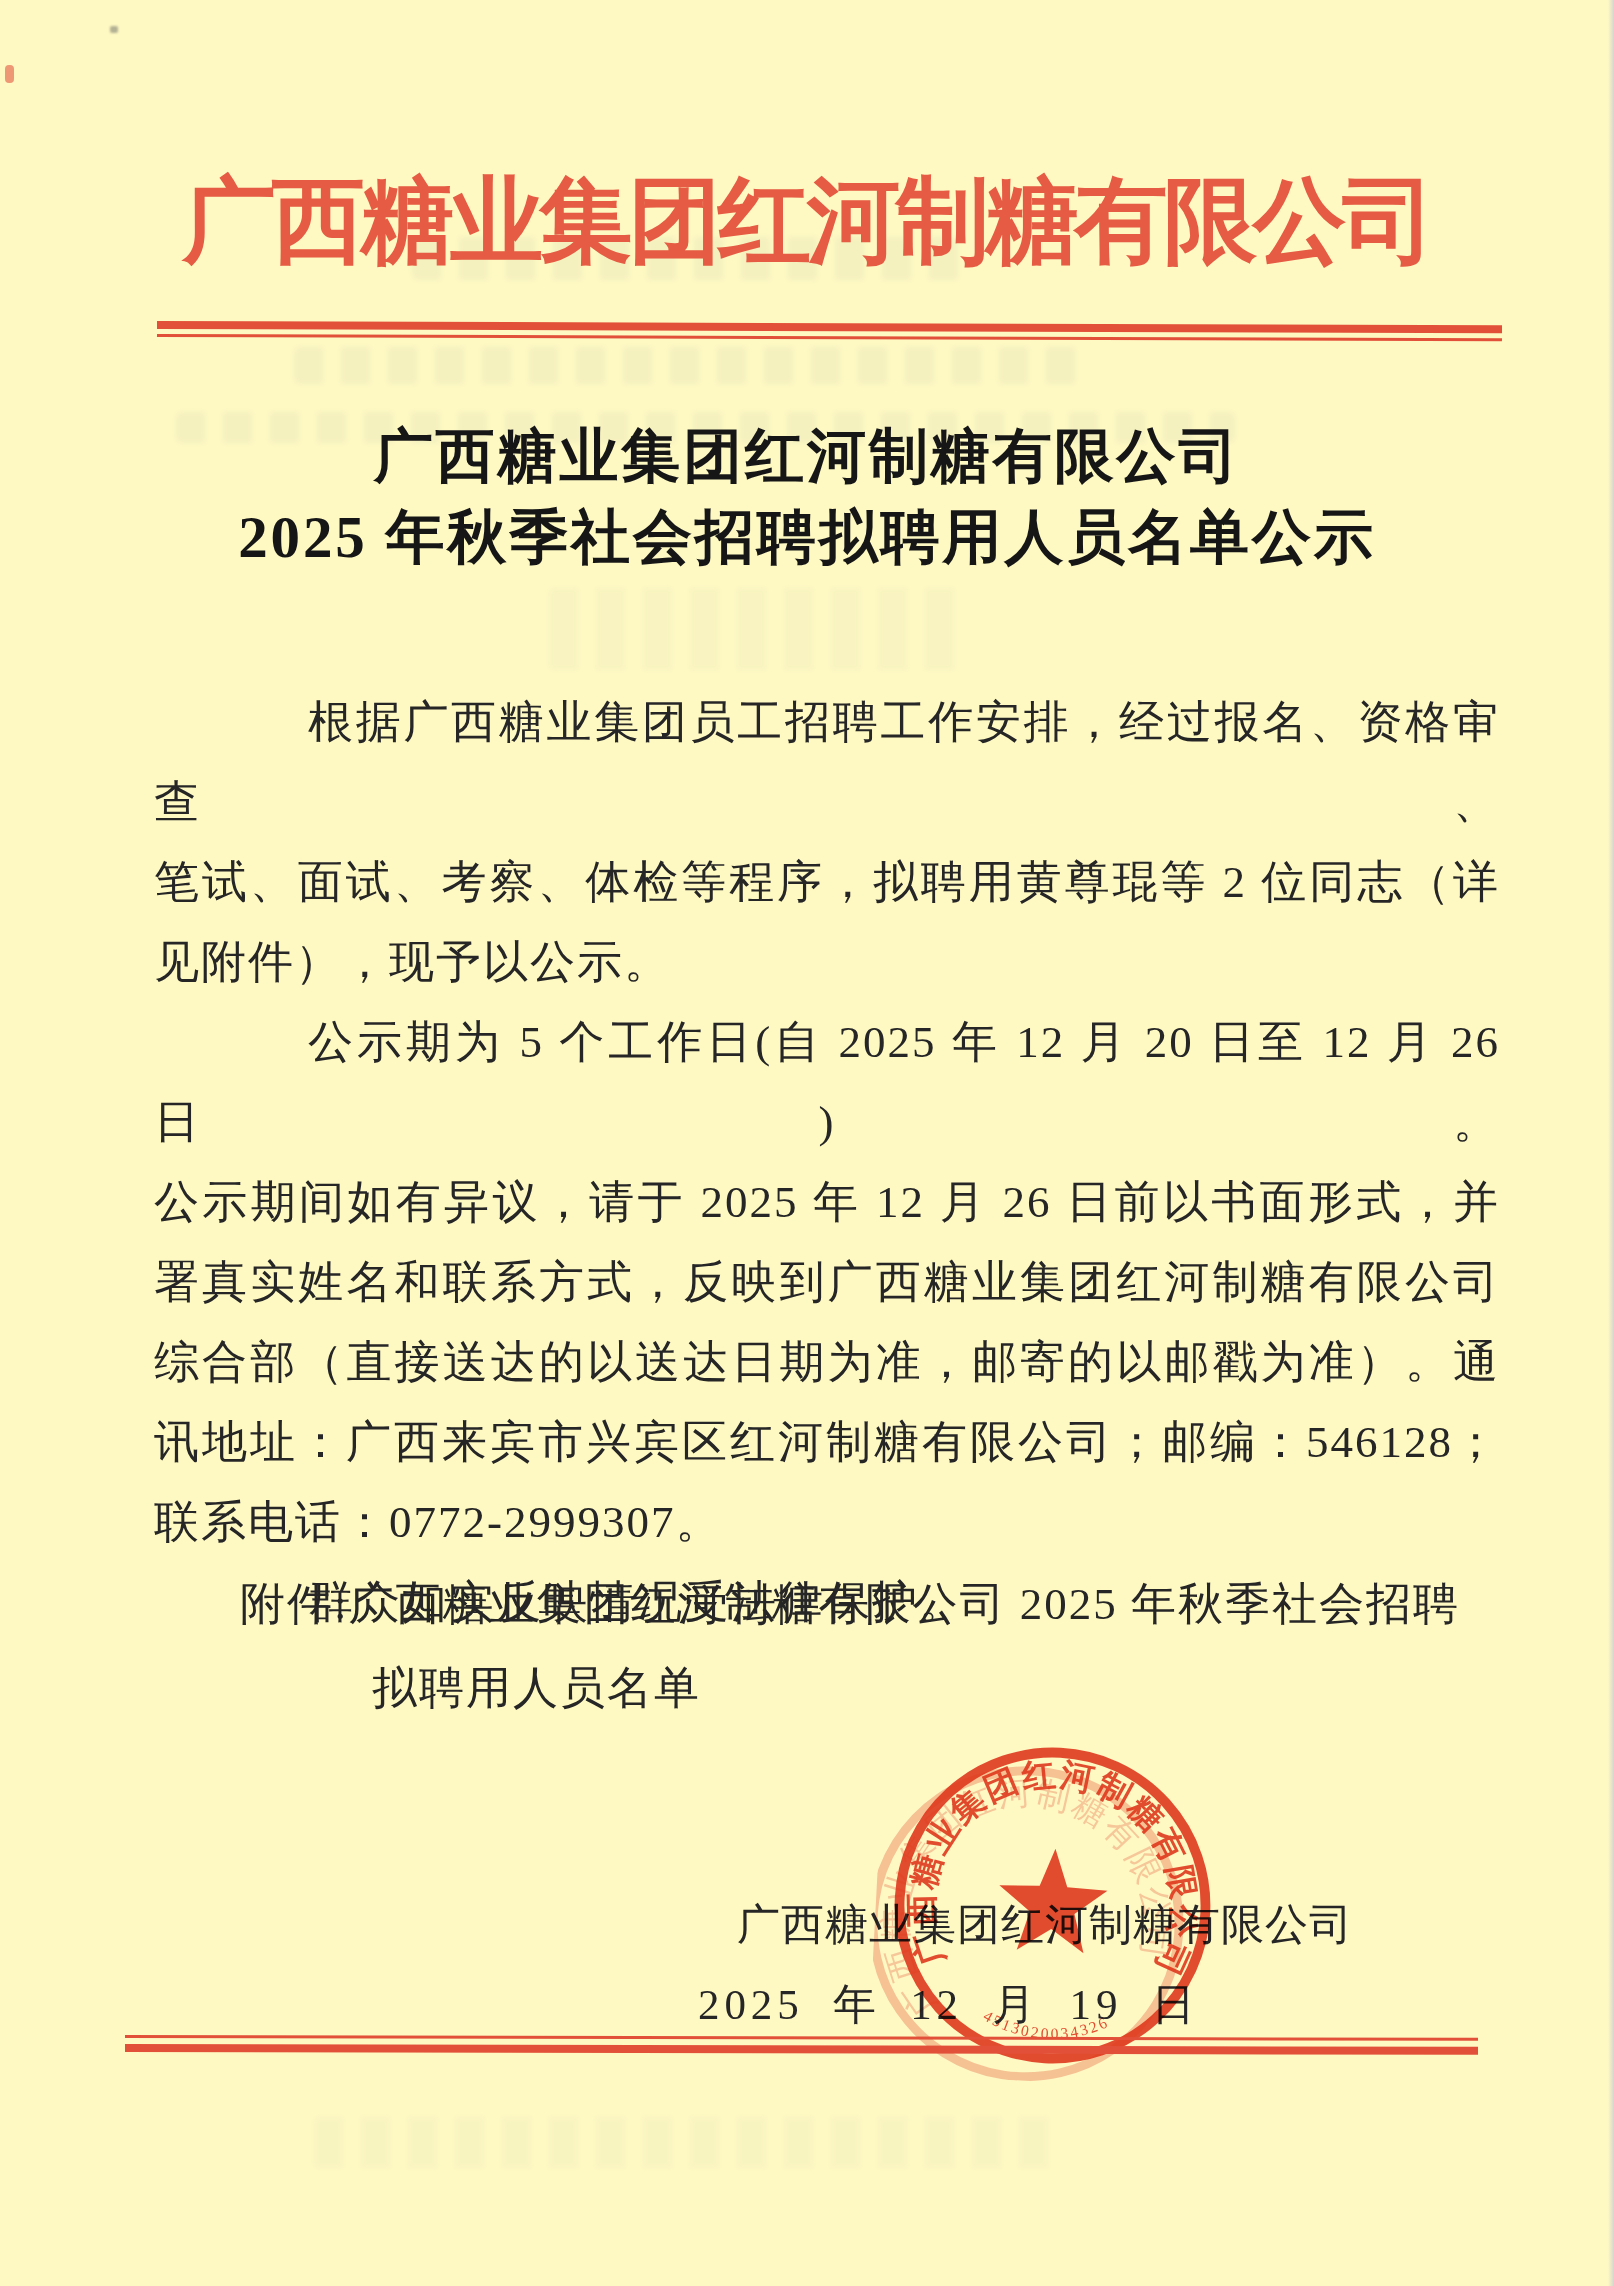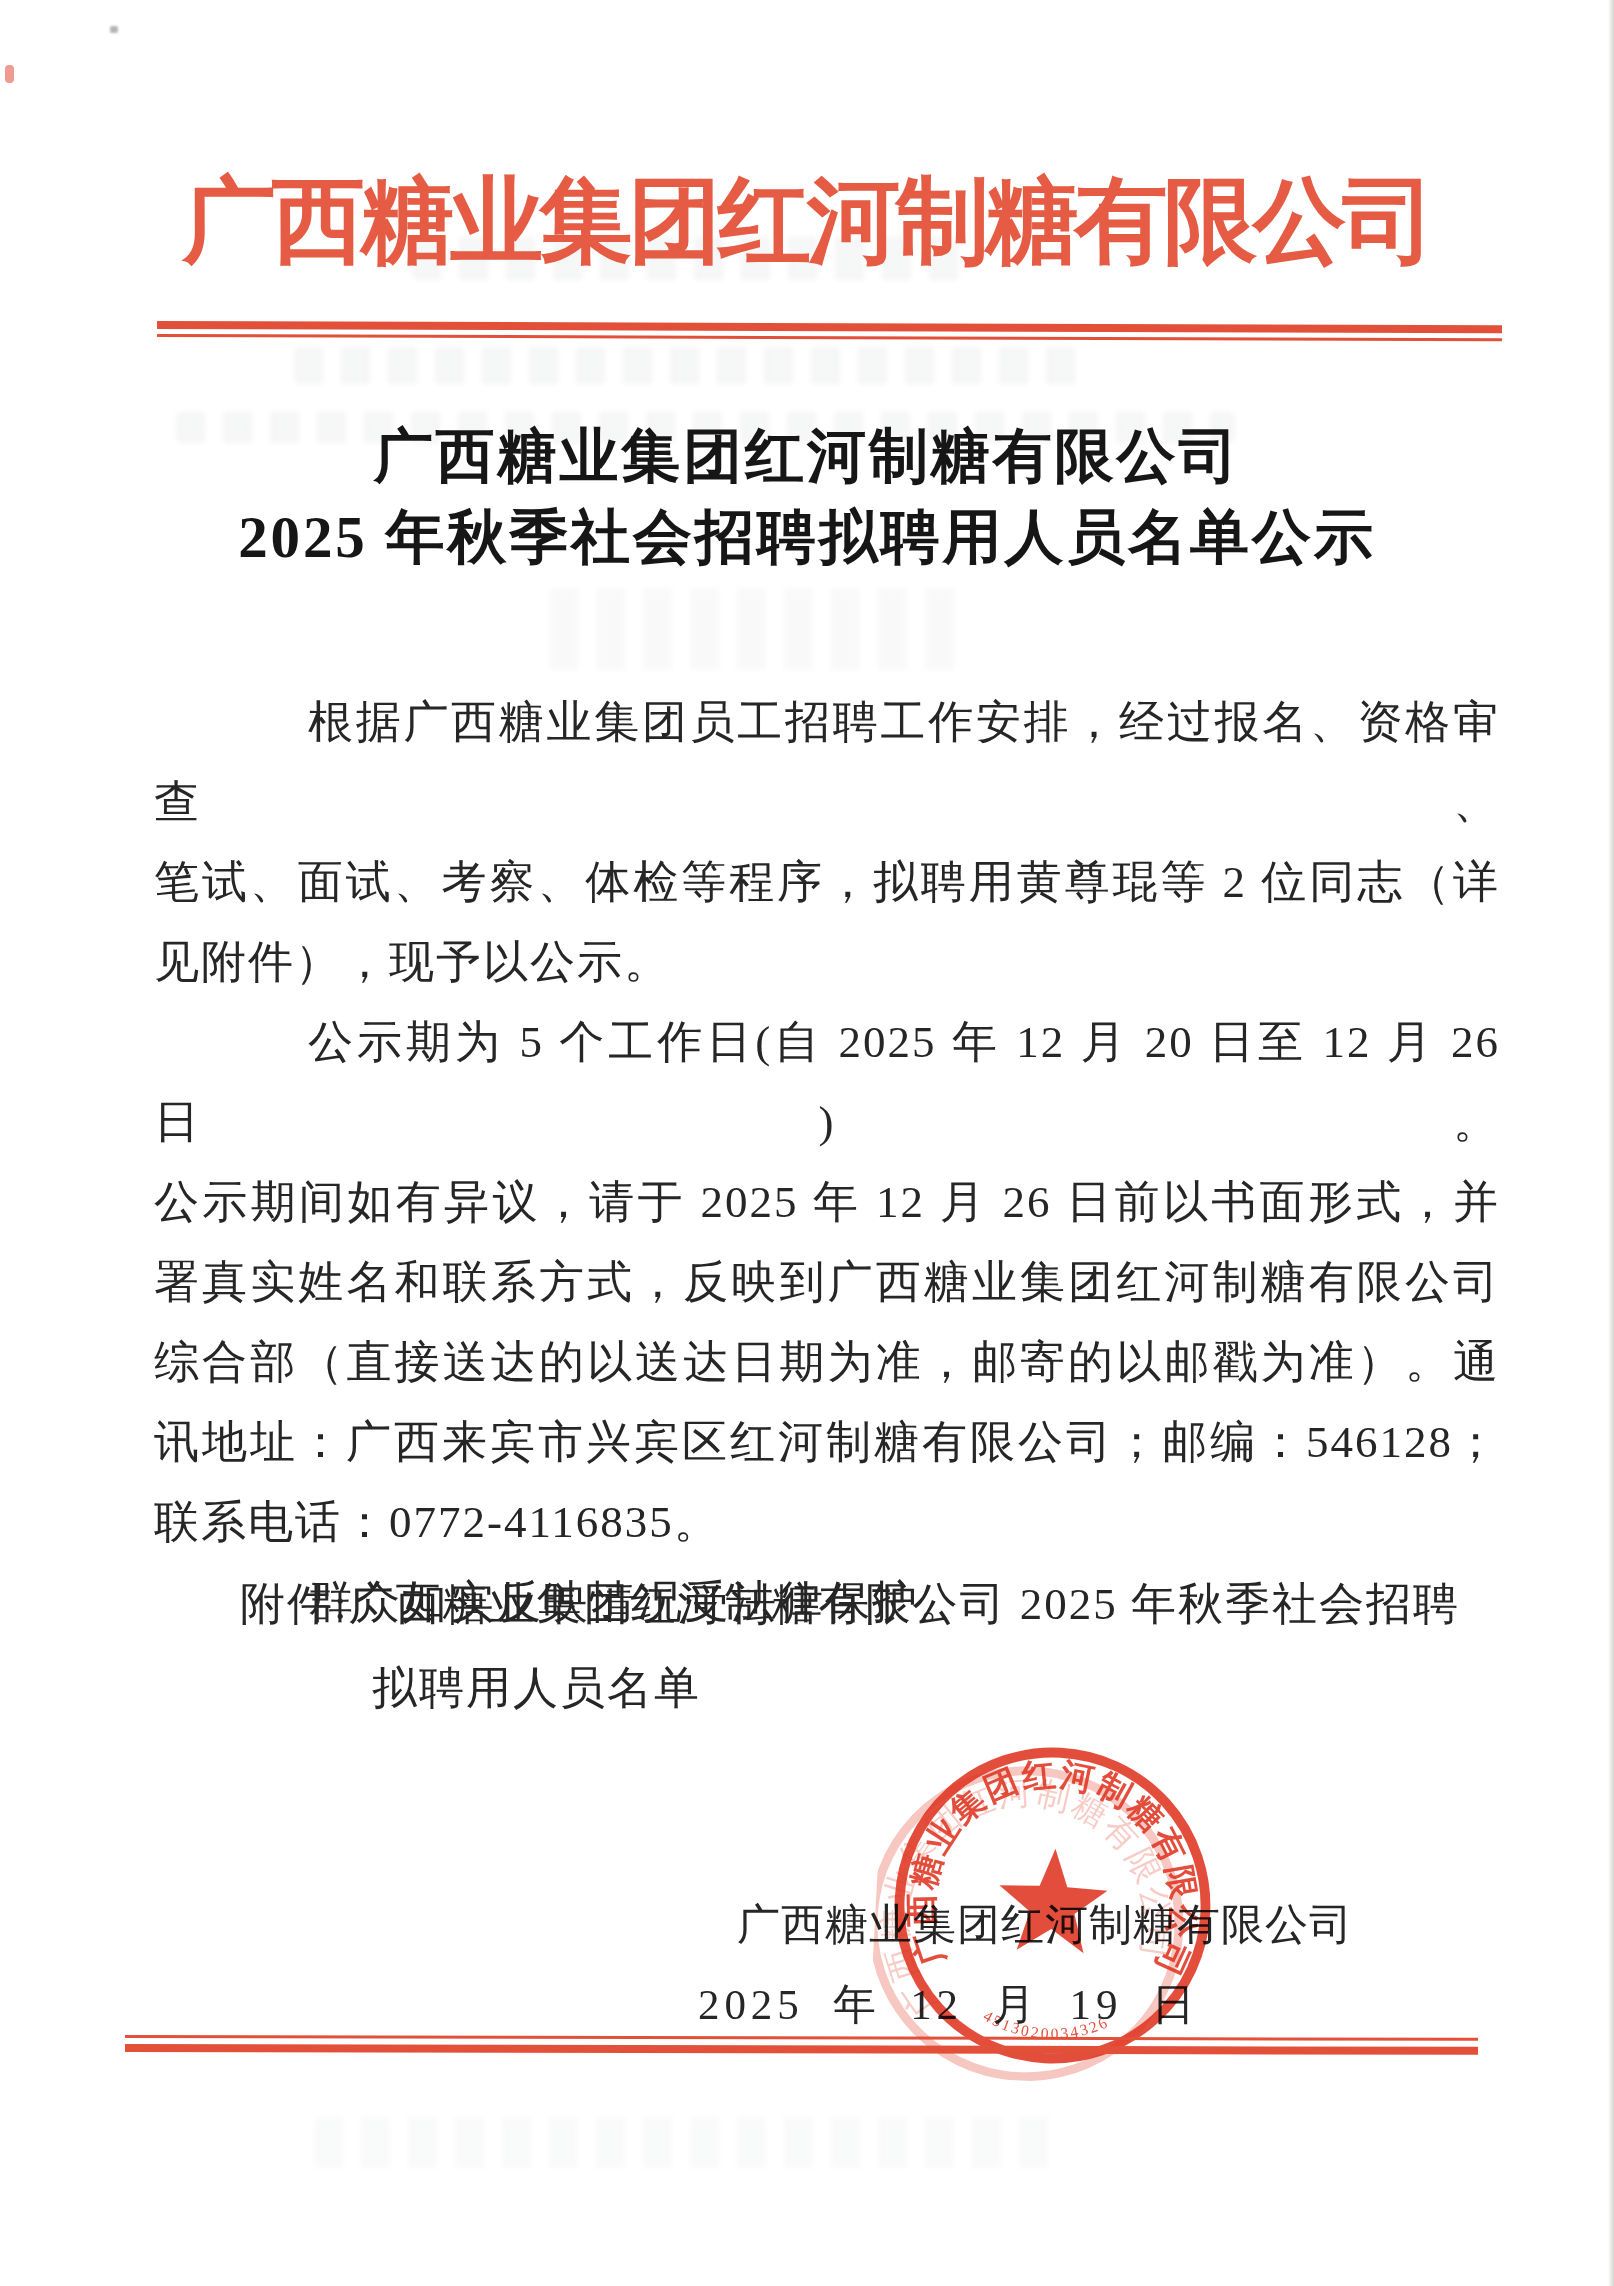--- a/index.html
+++ b/index.html
@@ -3,21 +3,21 @@
 <meta charset="utf-8">
 <style>
   html,body{margin:0;padding:0;}
   body{
     width:1614px;height:2287px;
     background:#e9e9e7;
     font-family:"Liberation Serif","DejaVu Serif",serif;
   }
   .page{
     position:relative;width:1614px;height:2287px;overflow:hidden;
-    background:#ffffff;
+    background:#fef9c3;
     color:#2b2b2b;
   }
   
   .letterhead{
     position:absolute;top:163px;left:0;width:100%;
     text-align:center;
     font-size:94px;font-weight:700;line-height:1.25;
     color:#e55b43;
     letter-spacing:-3.9px;
     transform:scaleX(0.99);
@@ -125,21 +125,21 @@
 
   <div class="body-block">
     <div class="bline indent just">根据广西糖业集团员工招聘工作安排，经过报名、资格审查、</div>
     <div class="bline just">笔试、面试、考察、体检等程序，拟聘用黄尊琨等 2 位同志（详</div>
     <div class="bline">见附件），现予以公示。</div>
     <div class="bline indent just">公示期为 5 个工作日(自 2025 年 12 月 20 日至 12 月 26 日)。</div>
     <div class="bline just">公示期间如有异议，请于 2025 年 12 月 26 日前以书面形式，并</div>
     <div class="bline just">署真实姓名和联系方式，反映到广西糖业集团红河制糖有限公司</div>
     <div class="bline just">综合部（直接送达的以送达日期为准，邮寄的以邮戳为准）。通</div>
     <div class="bline just">讯地址：广西来宾市兴宾区红河制糖有限公司；邮编：546128；</div>
-    <div class="bline">联系电话：0772-4116835。</div>
+    <div class="bline">联系电话：0772-2999307。</div>
     <div class="bline indent">群众如实反映情况受法律保护。</div>
   </div>
 
   <div class="attachment">
     <div class="a1">附件:广西糖业集团红河制糖有限公司 2025 年秋季社会招聘</div>
     <div class="a2">拟聘用人员名单</div>
   </div>
 
   <div class="signature">广西糖业集团红河制糖有限公司</div>
   <div class="sign-date">2025 年 12 月 19 日</div>

